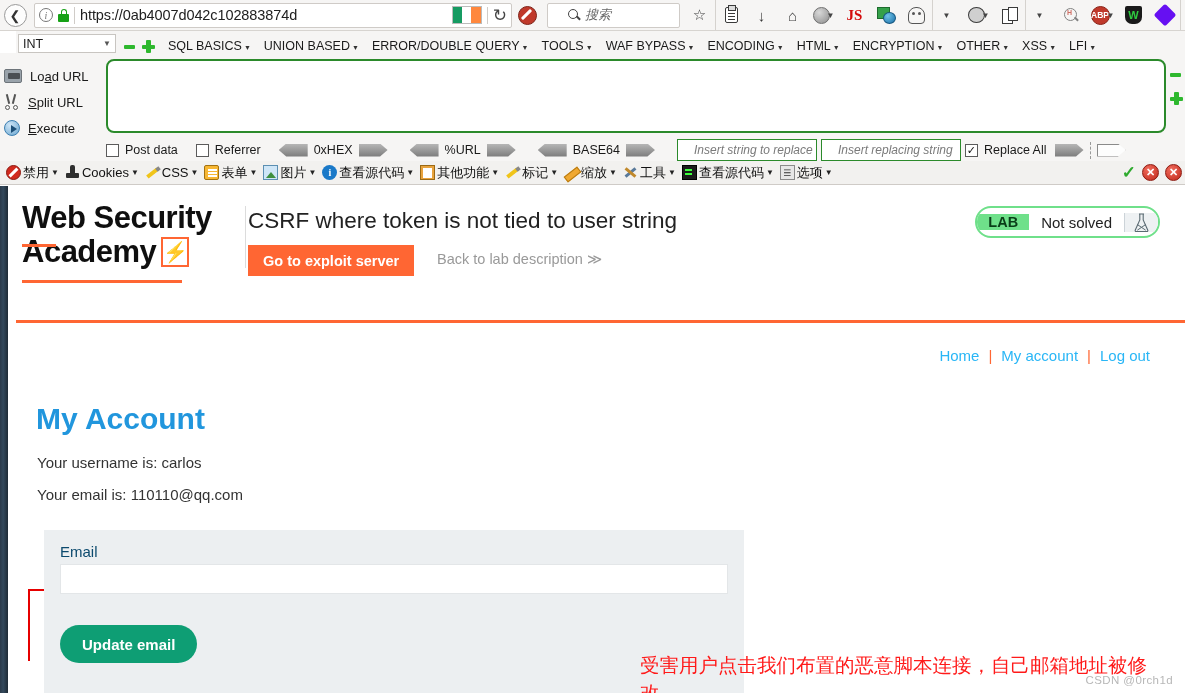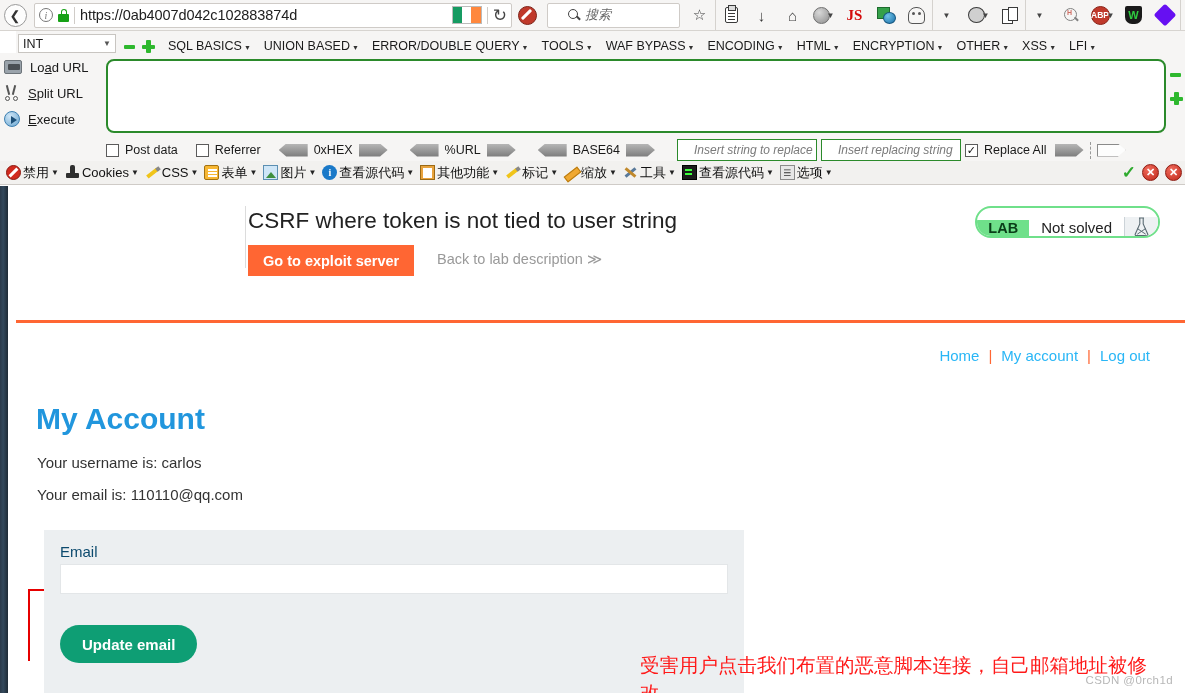--- a/index.html
+++ b/index.html
@@ -121,21 +121,21 @@
   .plus-ico::before { content:""; position:absolute; left:0; top:4.5px; width:13px; height:4.5px; background:#2eb82e; border-radius:1px;}
   .plus-ico::after { content:""; position:absolute; left:4.2px; top:0; width:4.5px; height:13px; background:#2eb82e; border-radius:1px;}
   .hb-item { margin-left: 13px; white-space: nowrap; display: flex; align-items: center; gap: 2px;}
   .hb-item .tri { font-size: 7px; color: #333; position: relative; top: 1px; }
 
   
   .hb-body {
     position: absolute; left: 0; top: 53px; width: 1185px; height: 108px;
     background: #f6f5f4;
   }
-  .hb-left { position: absolute; left: 4px; top: 1px; width: 100px; }
+  .hb-left { position: absolute; left: 4px; top: 10px; width: 100px; }
   .hb-action { display: flex; align-items: center; gap: 8px; height: 26px; font-size: 13px; color: #1a1a1a;}
   .hb-action .lbl u { text-decoration: underline; }
   .ico-load { width:18px;height:14px;background:#9aa3ab;border:1px solid #6d747a;border-radius:2px;position:relative;}
   .ico-load::after{content:"";position:absolute;left:3px;top:3px;width:12px;height:6px;background:#4a4f54;border-radius:1px;}
   .ico-split { width:16px;height:16px;position:relative;}
   .ico-split::before{content:"";position:absolute;left:3px;top:0;width:2px;height:10px;background:#555;transform:rotate(-14deg);}
   .ico-split::after{content:"";position:absolute;left:9px;top:0;width:2px;height:10px;background:#555;transform:rotate(14deg);}
   .ico-split i{position:absolute;bottom:0;left:1px;width:5px;height:5px;border:1.5px solid #555;border-radius:50%;}
   .ico-split i:last-child{left:9px;}
   .ico-exec { width:16px;height:16px;border-radius:50%;background:radial-gradient(circle at 35% 30%,#cfe6f7,#6aa6d0);border:1px solid #3c7fb1; position:relative;}
@@ -222,21 +222,21 @@
   .logo .ul1 { position:absolute; left: 0; top: 42px; width: 34px; height: 3px; background: #ff6633;}
   .logo .ul2 { position:absolute; left: 0; top: 78px; width: 160px; height: 3px; background: #ff6633;}
   .hdr-divider { position: absolute; left: 237px; top: 20px; width: 1px; height: 62px; background: #dcdcdc; }
   .lab-title { position: absolute; left: 240px; top: 22px; font-size: 22.5px; color: #222; font-weight: normal;}
   .exploit-btn {
     position: absolute; left: 240px; top: 59px; height: 31px; background: #ff6633; color: #fff;
     font-size: 14.5px; font-weight: bold; display: flex; align-items: center; padding: 0 15px; cursor: pointer;
   }
   .back-link { position: absolute; left: 429px; top: 65px; font-size: 14.5px; color: #999; }
   .lab-status {
-    position: absolute; right: 25px; top: 20px; height: 32px; display: flex; align-items: flex-end;
+    position: absolute; right: 25px; top: 20px; height: 32px; display: flex; align-items: center;
     border: 2px solid #6fe08a; border-radius: 16px; overflow: hidden; background: #fff;
   }
   .lab-status .lab-tag { background: #6fe08a; color: #0a3d18; font-weight: bold; font-size: 14.5px;
     display: flex; align-items: center; padding: 0 11px; }
   .lab-status .lab-state { background: #fff; color: #222; font-size: 15px; display: flex; align-items: center; padding: 0 12px; }
   .lab-status .lab-flask { background: #eef1f3; display: flex; align-items: center; padding: 0 8px; border-left: 1px solid #ccd3d8; }
   .flask { width: 17px; height: 19px; position: relative; }
   .orange-rule { position: absolute; left: 8px; top: 134px; width: 1177px; height: 3px; background: #ff6633; }
 
   .content { position: absolute; left: 8px; top: 137px; width: 1177px; height: 370px; background: #fff; }
@@ -530,20 +530,29 @@
       <span class="tick">✓</span>
       <span class="errdot">✕</span>
       <span class="errdot">✕</span>
     </div>
   </div>
 
   <div class="page">
     <div class="page-scroll-edge"></div>
 
     <div class="lab-header">
+      <div class="logo">
+        <div class="l1">Web Security</div>
+        <div class="l2">
+          <span>Academy</span>
+          <span class="bolt">⚡</span>
+        </div>
+        <div class="ul1"></div>
+        <div class="ul2"></div>
+      </div>
       <div class="hdr-divider"></div>
       <div class="lab-title">CSRF where token is not tied to user string</div>
       <div class="exploit-btn">Go to exploit server</div>
       <div class="back-link">Back to lab description ≫</div>
       <div class="lab-status">
         <span class="lab-tag">LAB</span>
         <span class="lab-state">Not solved</span>
         <span class="lab-flask">
           <svg class="flask" viewBox="0 0 17 19">
             <path d="M6 1 h5 M6.8 1 v6 L2.2 17.2 a1 1 0 0 0 .9 1.3 h10.8 a1 1 0 0 0 .9-1.3 L10.2 7 V1" fill="none" stroke="#5a6a72" stroke-width="1.1"></path>

